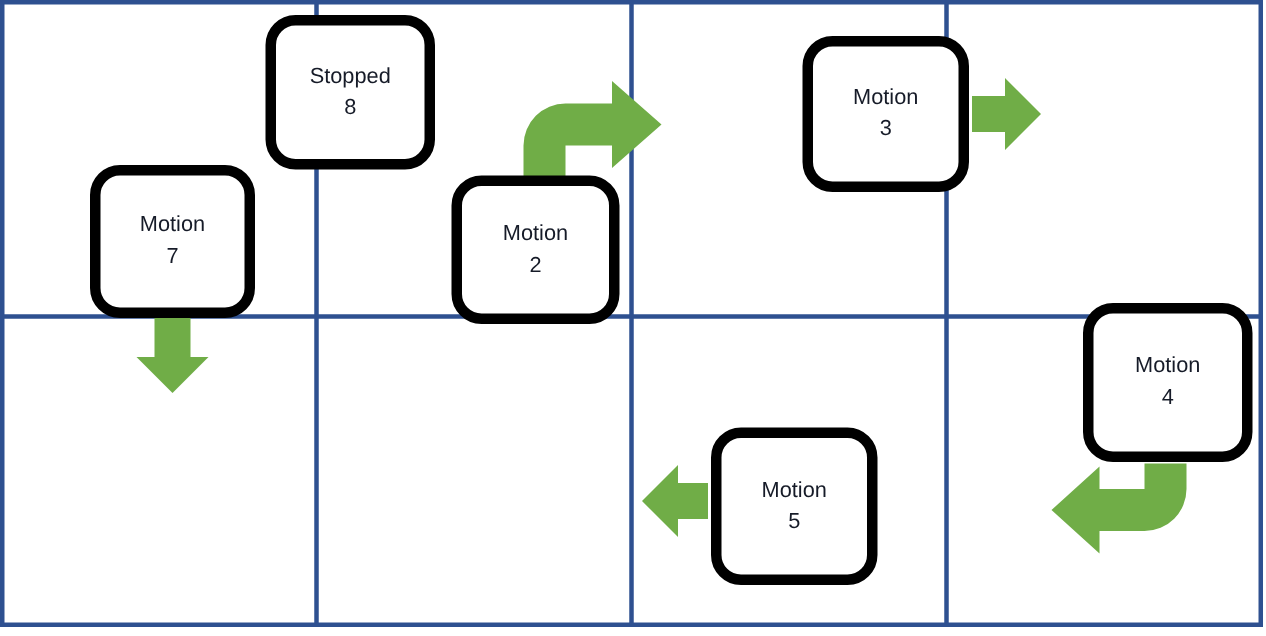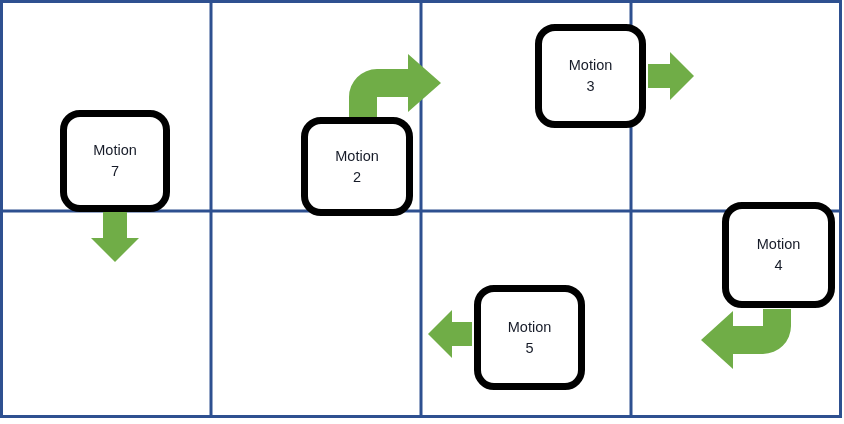--- a/index.html
+++ b/index.html
@@ -98,20 +98,24 @@
              Z"></path>
 
     <polygon fill="#70ad47" points="472,322 452,322 452,310 428,334 452,358 452,346 472,346"></polygon>
   </svg>
 
   <div class="node-box" style="left:60px; top:110px; width:110px; height:102px;">
     <span class="node-line">Motion</span>
     <span class="node-line">7</span>
   </div>
 
+  <div class="node-box" style="left:177px; top:10px; width:113px; height:103px;">
+    <span class="node-line">Stopped</span>
+    <span class="node-line">8</span>
+  </div>
 
   <div class="node-box" style="left:301px; top:117px; width:112px; height:99px;">
     <span class="node-line">Motion</span>
     <span class="node-line">2</span>
   </div>
 
   <div class="node-box" style="left:535px; top:24px; width:111px; height:104px;">
     <span class="node-line">Motion</span>
     <span class="node-line">3</span>
   </div>

